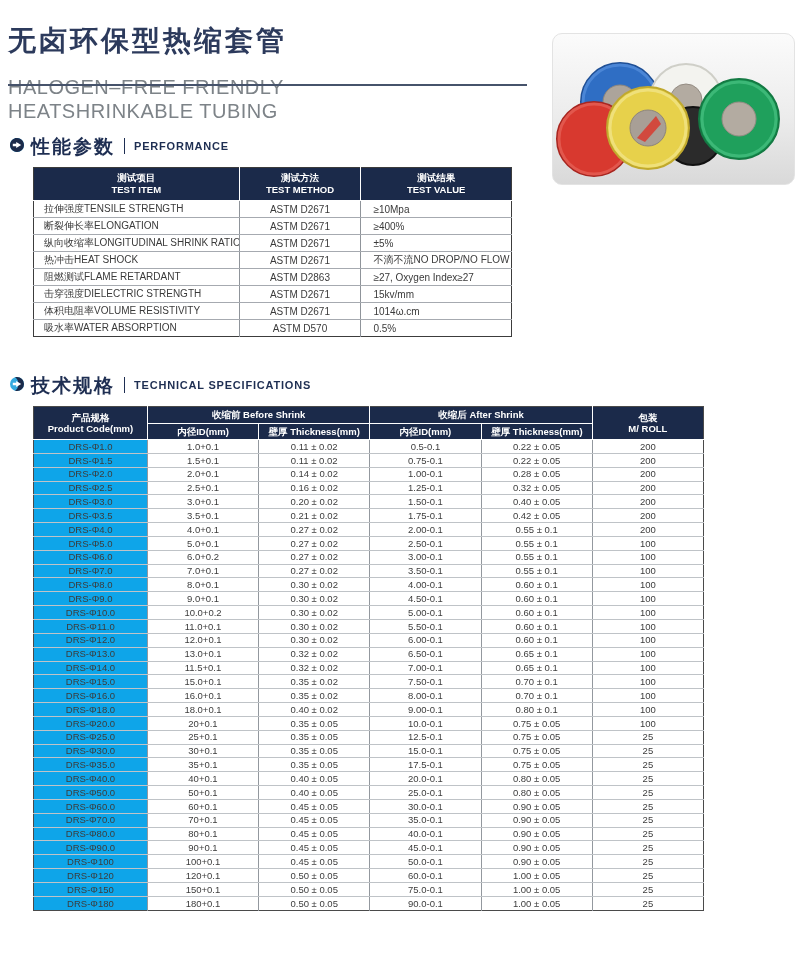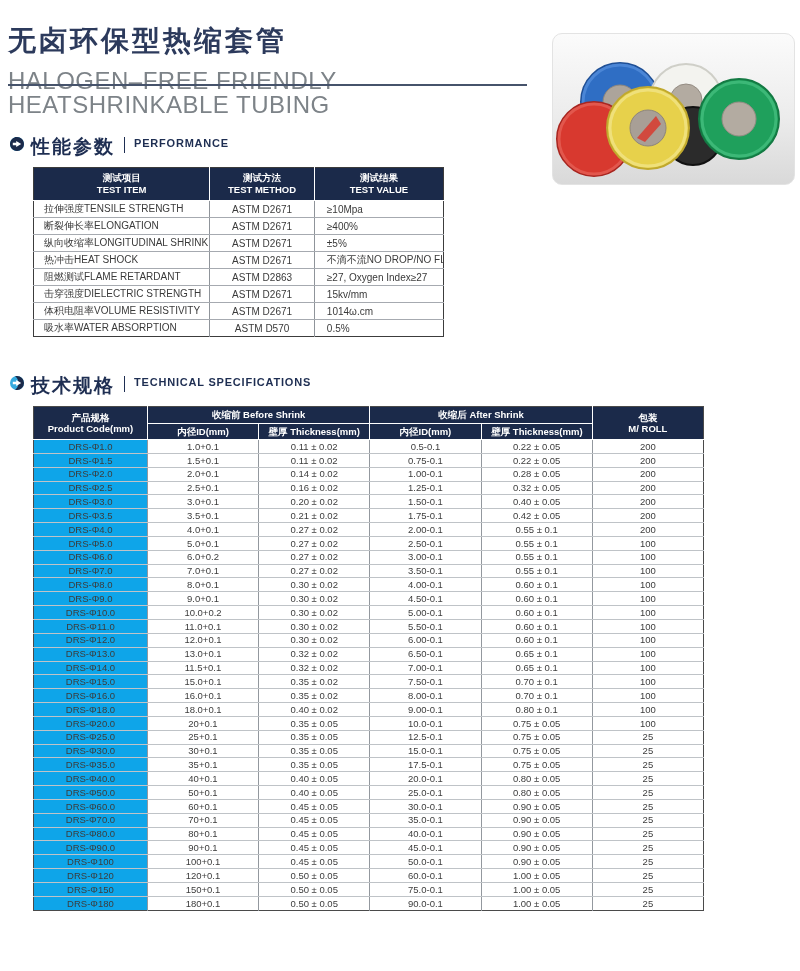--- a/index.html
+++ b/index.html
@@ -5,52 +5,52 @@
   * { margin:0; padding:0; box-sizing:border-box; }
   html,body { background:#fff; }
   .page {
     position:relative; width:800px; height:971px; background:#ffffff;
     font-family:"Liberation Sans", sans-serif; overflow:hidden;
   }
 
   
   .header { position:absolute; left:8px; top:26px; }
   .title-cn { font-size:28px; font-weight:bold; color:#2c3a5c; letter-spacing:3px; line-height:1.1; }
-  .title-en { margin-top:12px; font-size:24px; font-weight:500; color:#7d8388; letter-spacing:0.5px; line-height:24px; }
+  .title-en { margin-top:18px; font-size:20px; font-weight:500; color:#7d8388; letter-spacing:0.5px; line-height:24px; }
   .divider { position:absolute; left:8px; top:84px; width:519px; height:2px; background:#46536b; }
 
   
   .photo {
     position:absolute; left:552px; top:33px; width:243px; height:152px;
     border-radius:10px; border:1px solid #e3e3e3;
     background:linear-gradient(180deg,#fbfbfb 0%,#ececec 55%,#d9d9d9 100%);
     overflow:hidden;
   }
 
   
-  .section { position:absolute; left:10px; display:flex; align-items:flex-start; gap:7px; }
+  .section { position:absolute; left:10px; display:flex; align-items:center; gap:7px; }
   .section .icon { width:14px; height:14px; margin-bottom:4px; }
   .section .cn { font-size:19px; font-weight:bold; color:#1e2e52; letter-spacing:2px; line-height:1; }
   .section .bar { width:1px; height:16px; background:#1e2e52; margin:0 2px 1px 2px; }
   .section .en { font-size:11px; font-weight:bold; color:#1e2e52; letter-spacing:0.8px; margin-bottom:2px; }
   #perf-section { top:137px; }
   #spec-section { top:376px; }
 
   
   table { border-collapse:collapse; table-layout:fixed; }
   th, td { overflow:hidden; white-space:nowrap; }
   .navy-th {
     background:#1b2a4a; color:#ffffff; font-weight:bold; text-align:center;
     border-right:1px solid #ffffff; border-bottom:1px solid #ffffff;
   }
   .navy-th:last-child { border-right:none; }
 
   
   .perf-table {
-    position:absolute; left:33px; top:167px; width:411px;
+    position:absolute; left:33px; top:167px; width:479px;
     border:1px solid #3c3c3c;
   }
   .perf-table th { height:33px; font-size:9.5px; line-height:12px; }
   .perf-table td {
     height:17px; font-size:10px; color:#3a3a3a; background:#fff;
     border-right:1px solid #8f949a; border-bottom:1px solid #a6aab0;
   }
   .perf-table td:last-child { border-right:none; }
   .perf-table tr:last-child td { border-bottom:none; }
   .perf-table td.c1 { text-align:left; padding-left:10px; }

